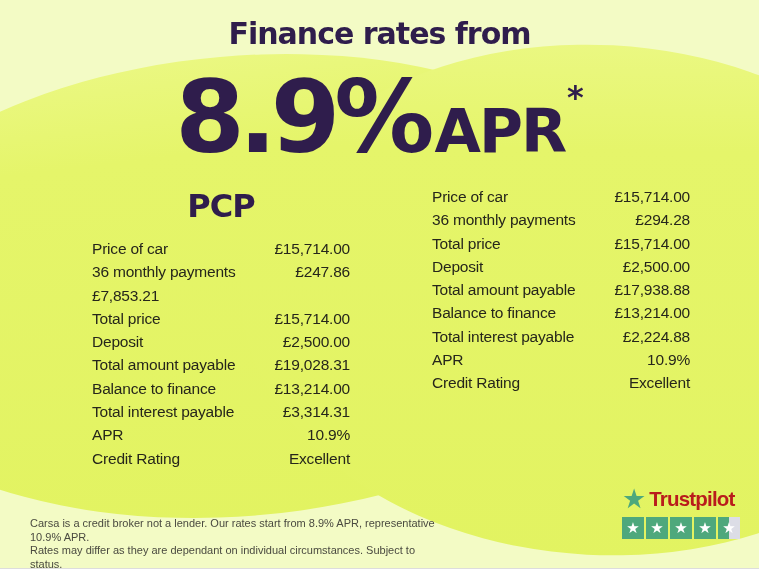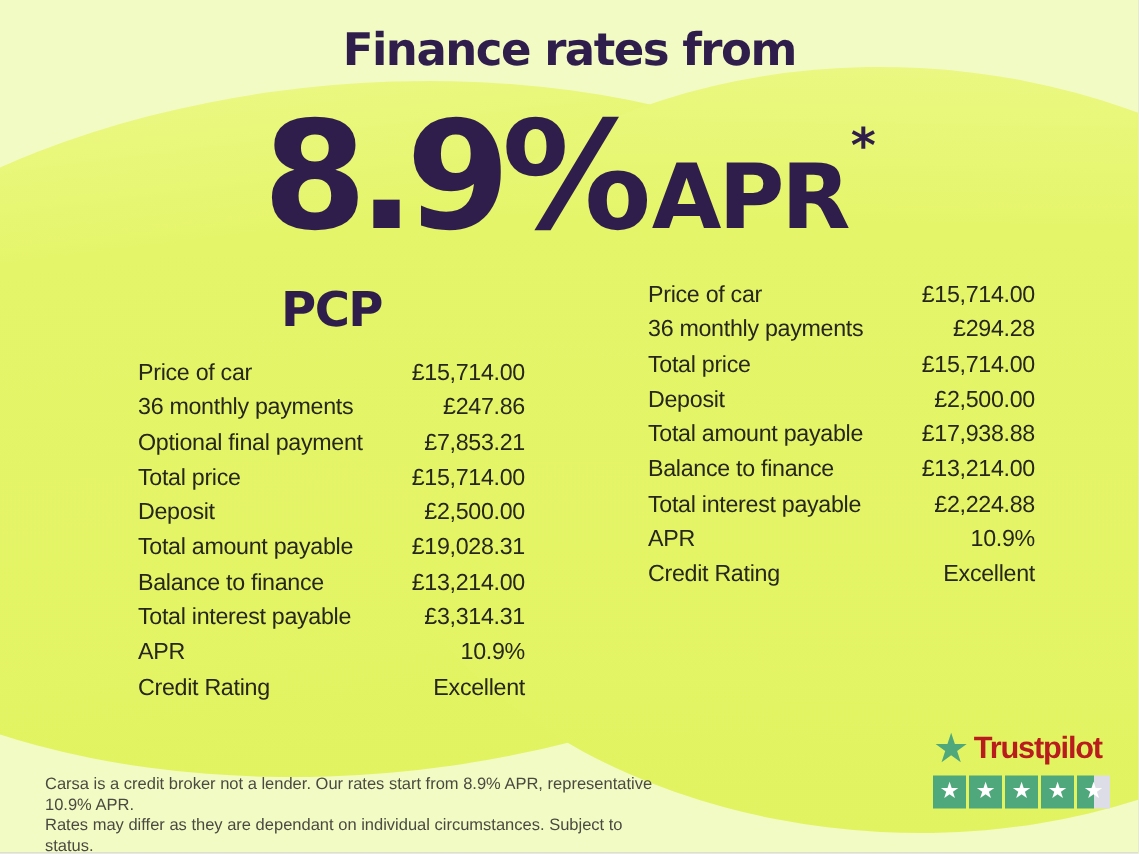--- a/index.html
+++ b/index.html
@@ -104,21 +104,20 @@
       <div class="col-title">PCP</div>
       <div class="frow">
         <span class="lbl">Price of car</span>
         <span class="val">£15,714.00</span>
       </div>
       <div class="frow bold">
         <span class="lbl">36 monthly payments</span>
         <span class="val">£247.86</span>
       </div>
       <div class="frow">
-        <span class="lbl">Optional final payment</span>
         <span class="val">£7,853.21</span>
       </div>
       <div class="frow">
         <span class="lbl">Total price</span>
         <span class="val">£15,714.00</span>
       </div>
       <div class="frow">
         <span class="lbl">Deposit</span>
         <span class="val">£2,500.00</span>
       </div>

